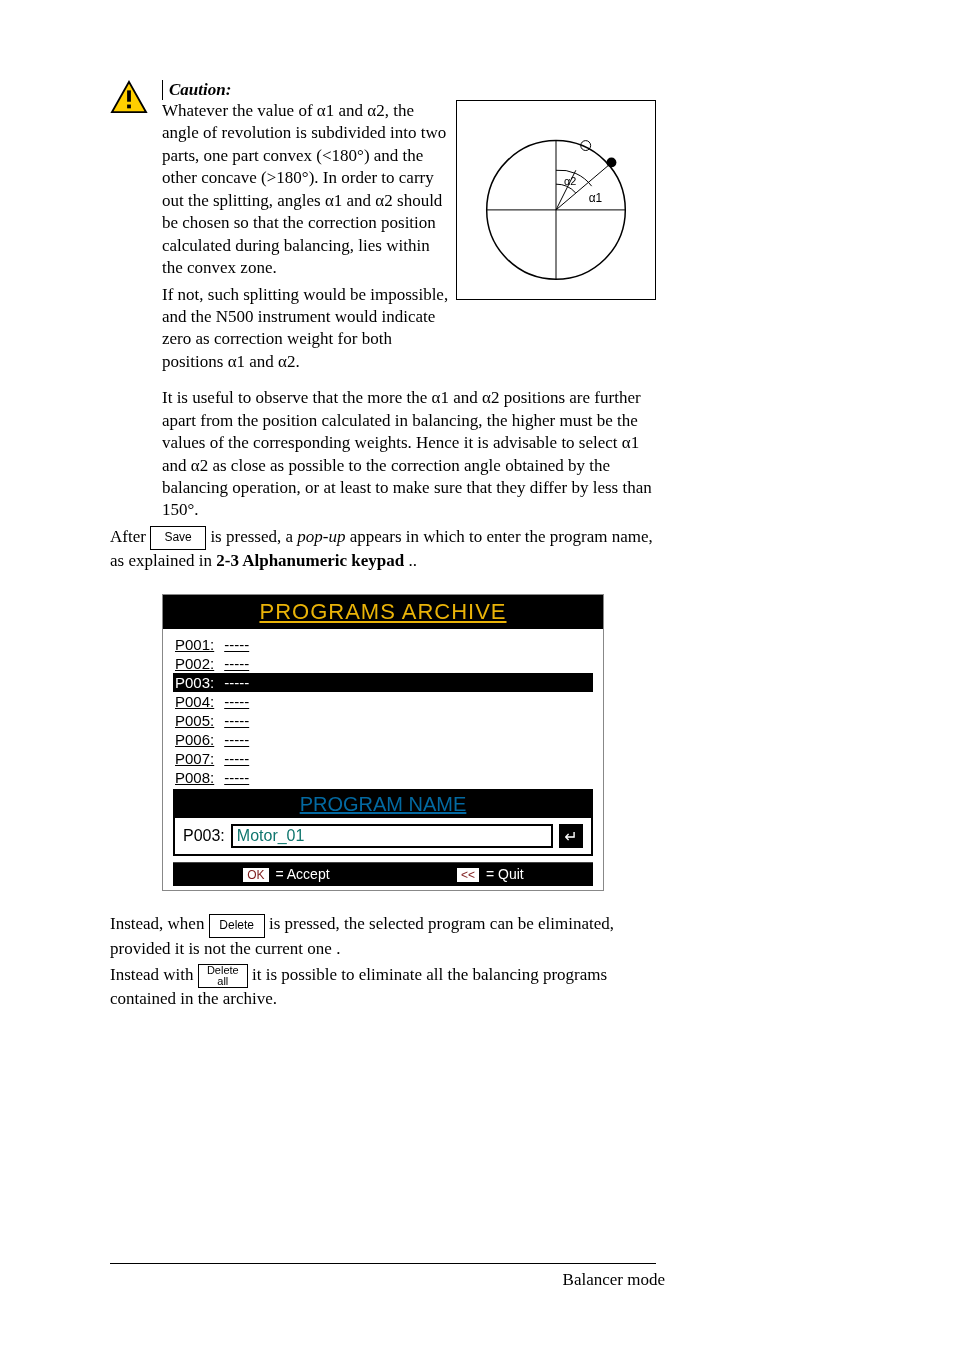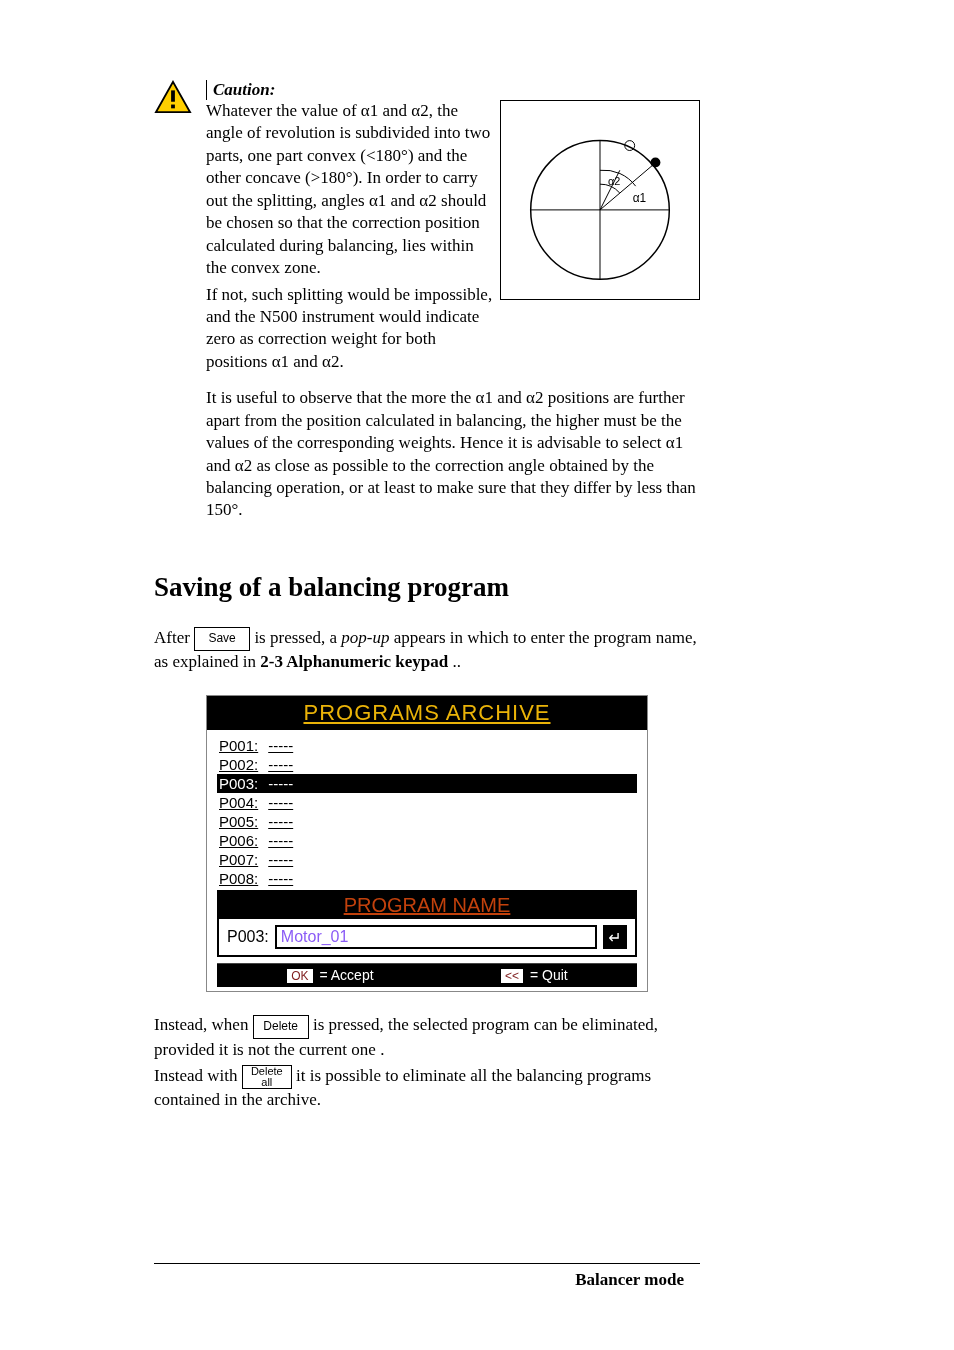--- a/index.html
+++ b/index.html
@@ -10,21 +10,20 @@
     font-family: Garamond, "Times New Roman", serif;
     font-size: 17px;
     color: #000;
   }
   .page {
     width: 766px;
     height: 1350px;
     box-sizing: border-box;
     padding: 80px 110px 50px 110px;
     position: relative;
-    margin-left: 44px;
   }
   
   .caution-wrap {
     display: flex;
     align-items: flex-start;
     gap: 14px;
   }
   .vert-rule {
     border-left: 1px solid #000;
     padding-left: 6px;
@@ -108,40 +107,40 @@
     padding: 6px 10px 2px 10px;
     text-decoration: underline;
   }
   .prow { display:flex; gap:10px; padding: 1px 2px; }
   .prow.selected { background:#000; color:#fff; }
   .pname-bar {
     margin: 0 10px;
     border: 2px solid #000;
   }
   .pname-title {
-    background:#000; color:#c2410c;
+    background:#000; color:#0369a1;
     text-align:center;
     font-family: Arial, sans-serif;
     font-size: 20px;
     text-decoration: underline;
     padding: 2px 0;
   }
   .pname-row {
     display:flex; align-items:center; gap:6px;
     padding: 6px 8px;
     font-family: Arial, sans-serif;
     font-size: 16px;
   }
   .pname-input {
     flex:1;
     border: 2px solid #000;
     padding: 1px 4px;
     font-family: Arial, sans-serif;
     font-size: 16px;
-    background:#fff; color:#8b5cf6;
+    background:#fff; color:#0f766e;
   }
   .pname-return {
     width:24px; height:24px;
     background:#000; color:#fff;
     display:flex; align-items:center; justify-content:center;
     font-size: 16px;
   }
   .shot-footer {
     display:flex; justify-content:space-around;
     border-top: 1px solid #444;
@@ -155,23 +154,23 @@
     display:inline-block;
     background:#fff; color:#7f1d1d;
     border:1px solid #000;
     padding: 0 4px;
     font-size: 12px;
     margin-right: 2px;
   }
   
   .page-footer {
     position: absolute;
-    right: 126px;
+    right: 101px;
     bottom: 60px;
-    font-weight: bold;
+    font-weight: normal;
   }
   .page-footer-rule {
     position: absolute;
     left: 110px; right:110px;
     bottom: 86px;
     border-top: 1px solid #000;
   }
   p { margin: 0 0 4px 0; line-height: 1.32; }
 </style>
 </head>
@@ -212,21 +211,20 @@
           </svg>
         </div>
       </div>
     </div>
   </div>
 
   <div class="nb-wrap" style="margin-left:52px;">
     <p>It is useful to observe that the more the α1 and α2 positions are further apart from the position calculated in balancing, the higher must be the values of the corresponding weights. Hence it is advisable to select α1 and α2 as close as possible to the correction angle obtained by the balancing operation, or at least to make sure that they differ by less than 150°.</p>
   </div>
 
-  <h2 class="section">Saving of a balancing program</h2>
 
 
   <p>
     <span>After  </span>
     <span class="inline-key">Save</span>
     <span>  is pressed,  a </span>
     <span class="italic">pop-up</span>
     <span> appears in which to enter the program name, as explained in </span>
     <span class="bold">2-3 Alphanumeric keypad</span>
     <span>..</span>

